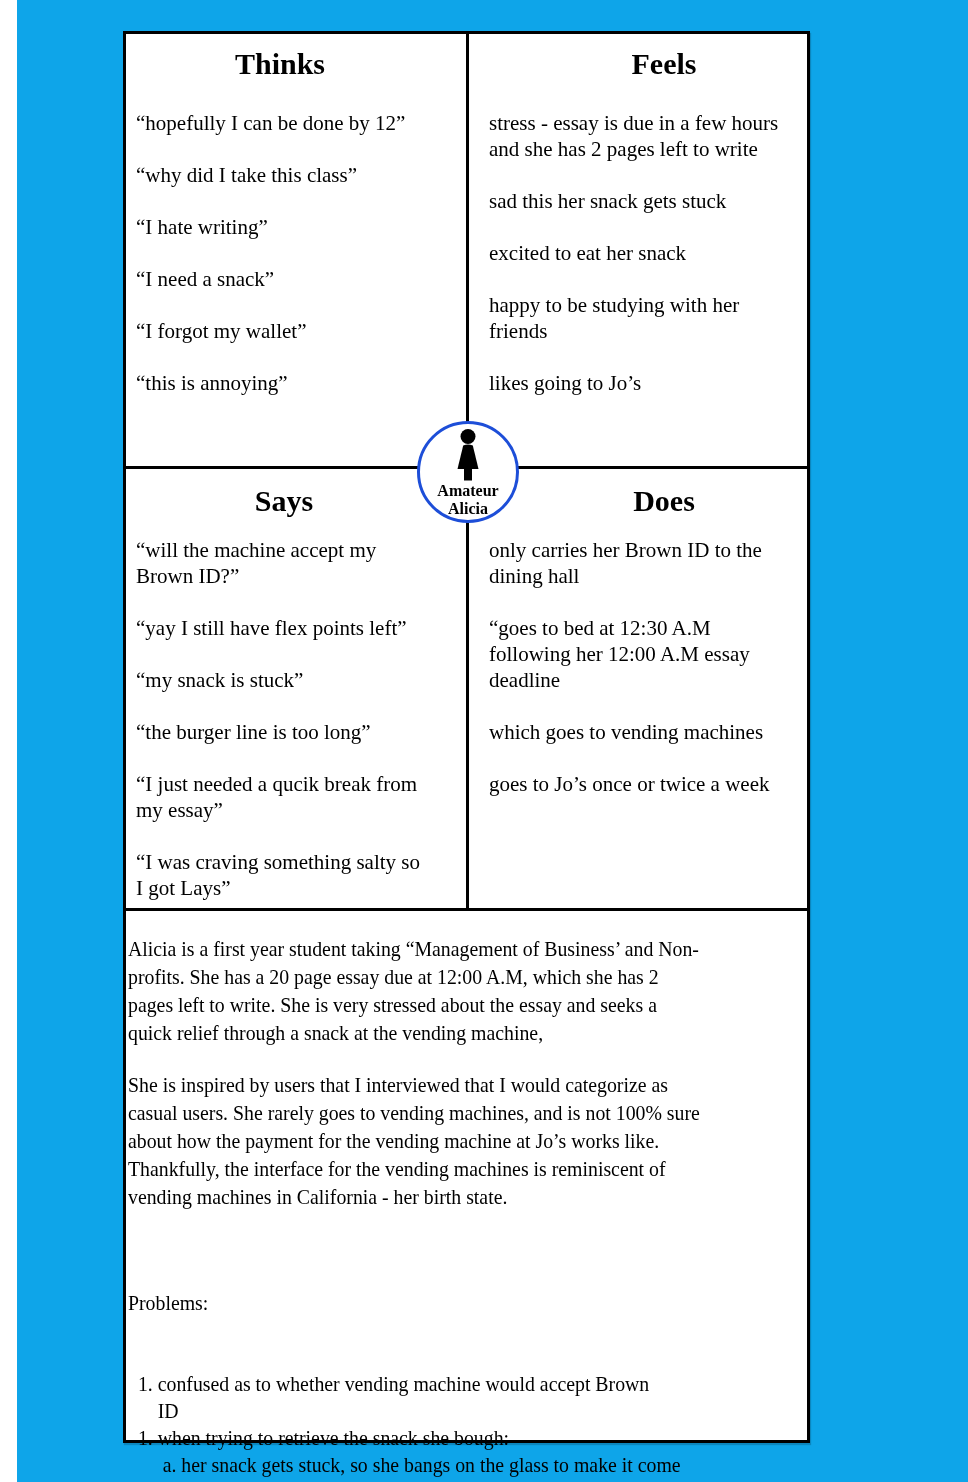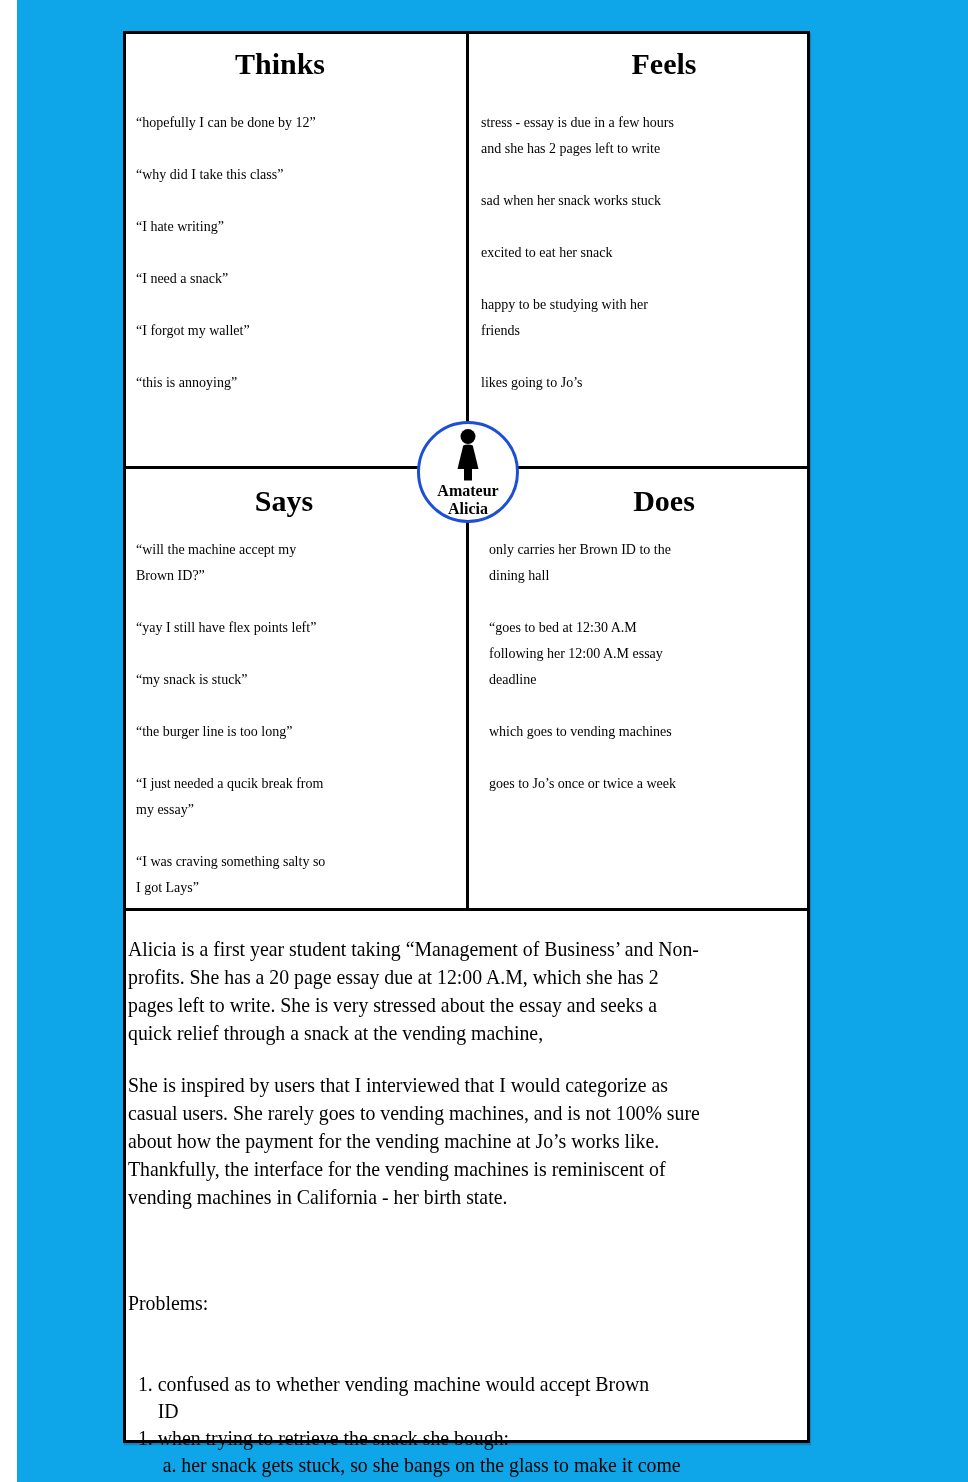--- a/index.html
+++ b/index.html
@@ -35,25 +35,25 @@
   .quad h2 {
     font-size: 30px; font-weight: bold; line-height: 36px;
     text-align: center;
   }
   .quad-thinks h2 { margin: 12px 0 28px 0; transform: translateX(-16px); }
   .quad-feels  h2 { margin: 12px 0 28px 0; transform: translateX(26px); }
   .quad-says   h2 { margin: 14px 0 18px 0; transform: translateX(-12px); }
   .quad-does   h2 { margin: 14px 0 18px 0; transform: translateX(26px); }
 
   .quad .items { padding: 0 6px 0 10px; }
-  .quad-feels .items { padding-left: 12px; }
+  .quad-feels .items { padding-left: 20px; }
   .quad-does  .items { padding-left: 20px; }
 
   .quad .item {
-    font-size: 14px; line-height: 26px;
+    font-size: 21px; line-height: 26px;
     margin-bottom: 26px;
     white-space: pre-line;
   }
 
   .persona {
     position: absolute; left: 291px; top: 387px;
     width: 102px; height: 102px;
     border: 3px solid #1d4ed8; border-radius: 50%;
     background: #ffffff;
     z-index: 5;
@@ -107,21 +107,21 @@
         <div class="item">“I forgot my wallet”</div>
         <div class="item">“this is annoying”</div>
       </div>
     </div>
 
     <div class="quad quad-feels">
       <h2>Feels</h2>
       <div class="items">
         <div class="item">stress - essay is due in a few hours
 and she has 2 pages left to write</div>
-        <div class="item">sad when her snack works stuck</div>
+        <div class="item">sad this her snack gets stuck</div>
         <div class="item">excited to eat her snack</div>
         <div class="item">happy to be studying with her
 friends</div>
         <div class="item">likes going to Jo’s</div>
       </div>
     </div>
 
     <div class="quad quad-says">
       <h2>Says</h2>
       <div class="items">

